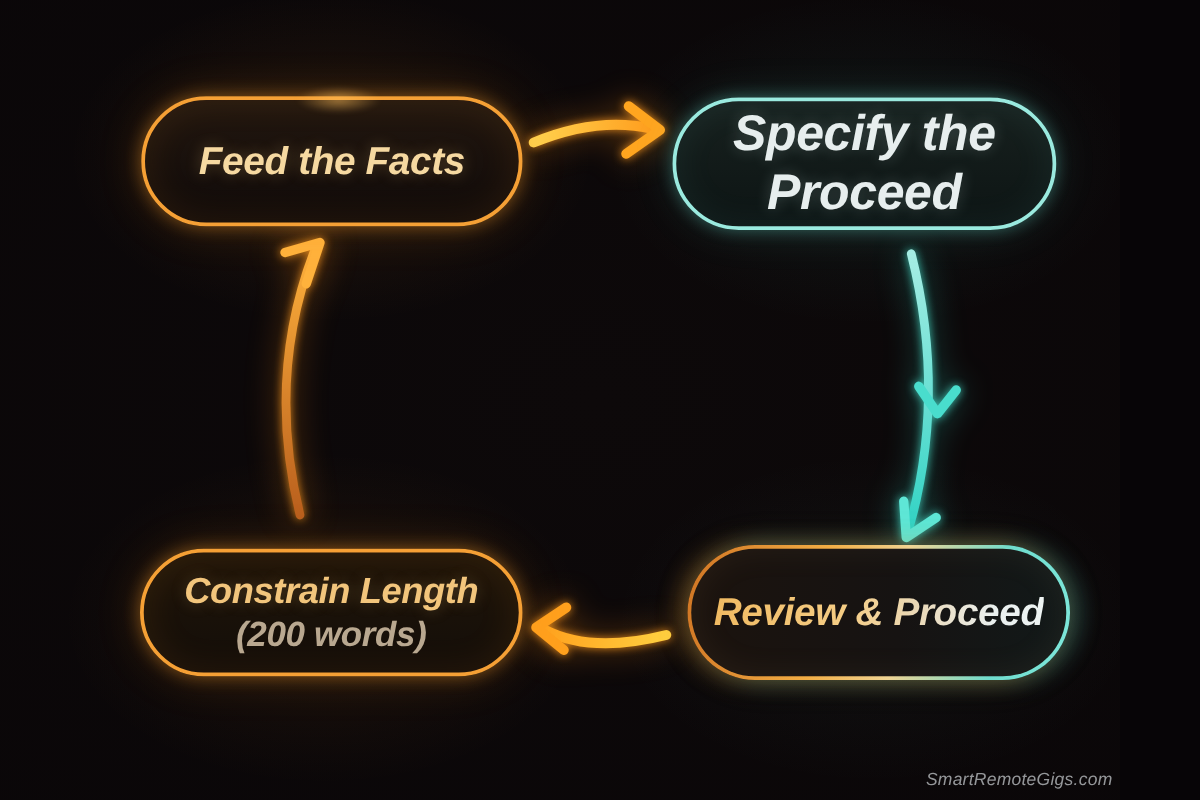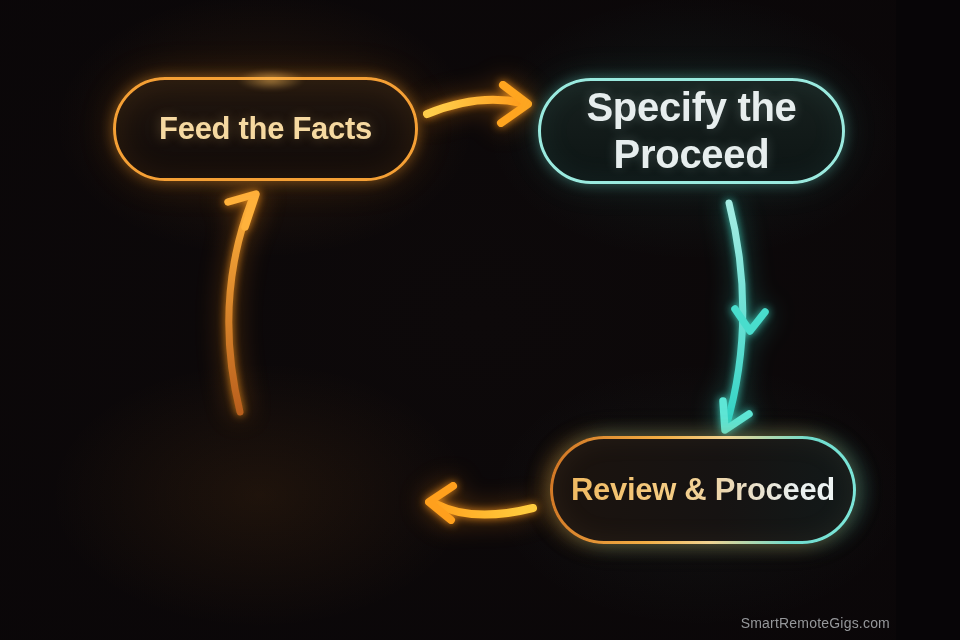--- a/index.html
+++ b/index.html
@@ -12,20 +12,21 @@
     width: 896px;
     height: 640px;
     overflow: hidden;
     font-family: "Liberation Sans", sans-serif;
     background:
       radial-gradient(300px 190px at 265px 125px, rgba(255,150,40,.10), transparent 70%),
       radial-gradient(300px 190px at 695px 128px, rgba(90,230,210,.07), transparent 70%),
       radial-gradient(300px 190px at 700px 495px, rgba(120,210,195,.05), transparent 70%),
       radial-gradient(300px 190px at 260px 495px, rgba(255,150,40,.08), transparent 70%),
       radial-gradient(1200px 800px at 480px 320px, #0d090a 0%, #080507 100%);
+    font-style: italic;
   }
 
   .node {
     position: absolute;
     display: flex;
     flex-direction: column;
     align-items: center;
     justify-content: center;
     text-align: center;
     box-sizing: border-box;
@@ -184,16 +185,20 @@
     <span class="label-white">Specify the</span>
     <span class="label-white">Proceed</span>
   </div>
 
   <div class="node-review-wrap">
     <div class="node-review-inner">
       <span class="label-gradient">Review &amp; Proceed</span>
     </div>
   </div>
 
+  <div class="node node-constrain">
+    <span class="label-amber-sm">Constrain Length</span>
+    <span class="label-muted">(200 words)</span>
+  </div>
 
   <div class="watermark">SmartRemoteGigs.com</div>
 
 </div>
 
 </body></html>

